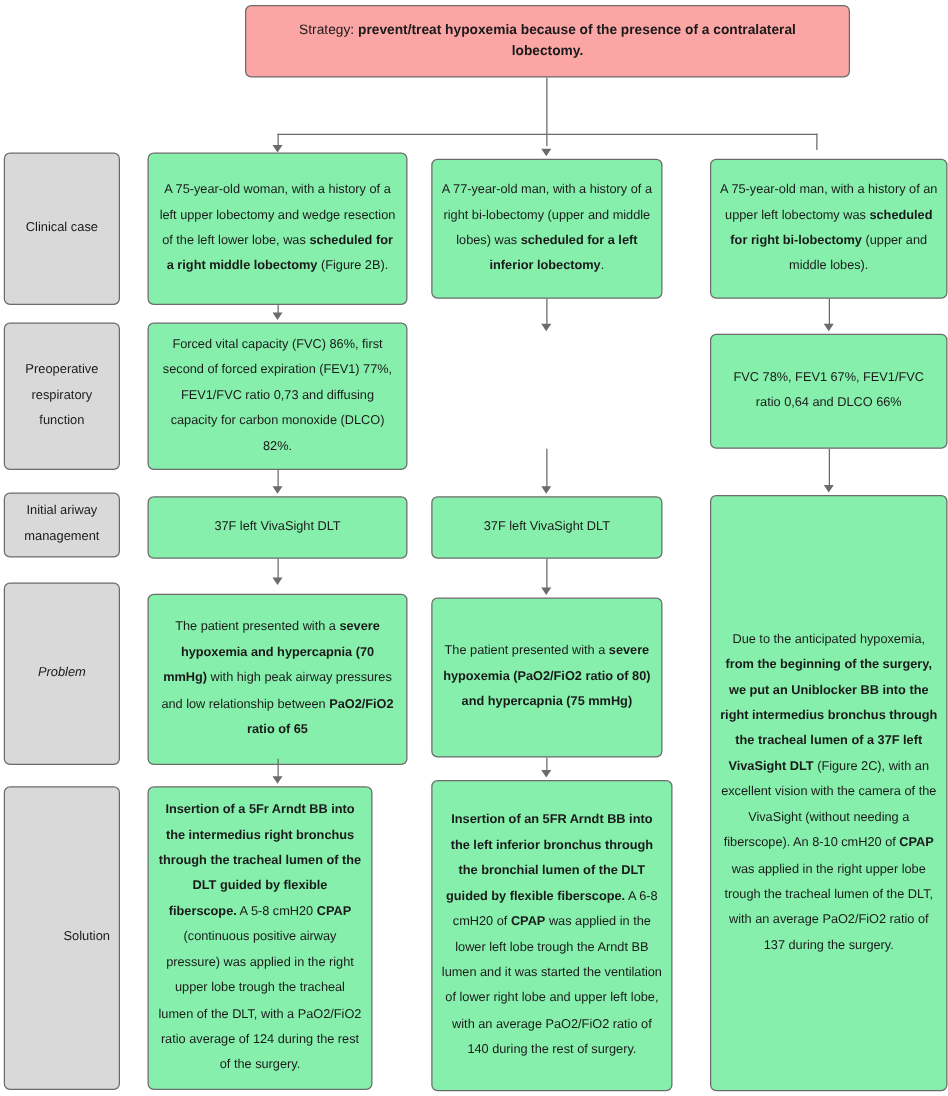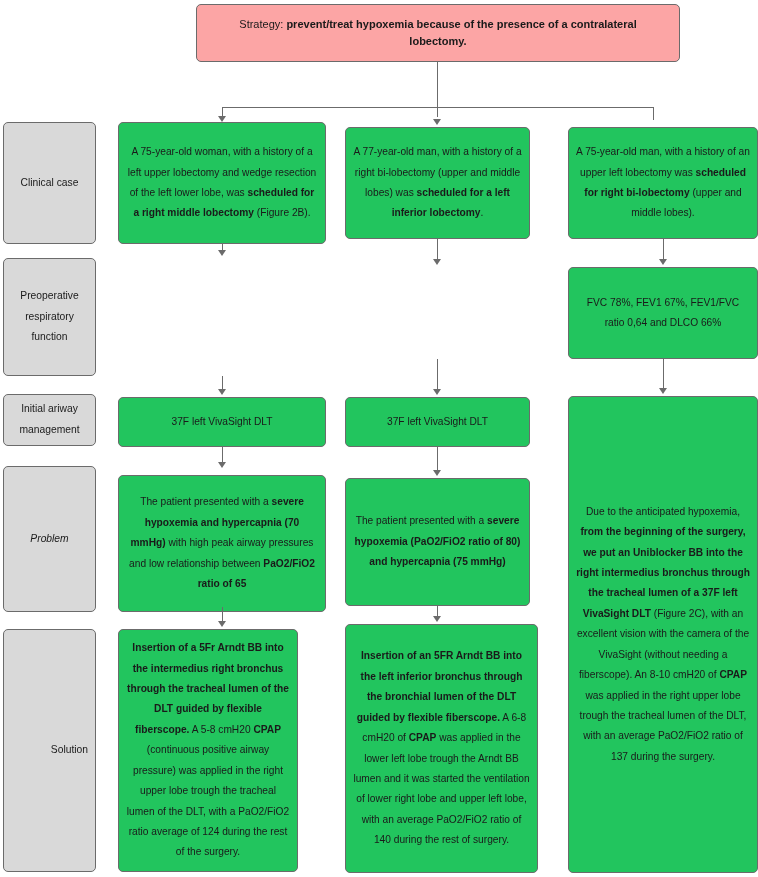--- a/index.html
+++ b/index.html
@@ -21,21 +21,21 @@
     width: 758px;
     height: 877px;
   }
 
   
   .box {
     position: absolute;
     box-sizing: border-box;
     border: 1.3px solid #6b6b6b;
     border-radius: 5px;
-    background: #22c55e;
+    background: #86efac;
     display: flex;
     align-items: center;
     justify-content: center;
     text-align: center;
     line-height: 2.0;
     font-size: 10.2px;
     padding: 4px 7px;
   }
   .box p {
     margin: 0;
@@ -165,20 +165,23 @@
     <p><span>A 75-year-old man, with a history of an upper left lobectomy was </span><b>scheduled for right bi-lobectomy</b><span> (upper and middle lobes).</span></p>
   </div>
 
   <div class="vline" style="left:222px; top:244px; height:8px;"></div>
   <div class="arrowhead" style="left:218px; top:250px;"></div>
   <div class="vline" style="left:437px; top:239px; height:22px;"></div>
   <div class="arrowhead" style="left:433px; top:259px;"></div>
   <div class="vline" style="left:663px; top:239px; height:22px;"></div>
   <div class="arrowhead" style="left:659px; top:259px;"></div>
 
+  <div class="box" id="preop-1">
+    <p>Forced vital capacity (FVC) 86%, first second of forced expiration (FEV1) 77%, FEV1/FVC ratio 0,73 and diffusing capacity for carbon monoxide (DLCO) 82%.</p>
+  </div>
   <div class="box" id="preop-3">
     <p>FVC 78%, FEV1 67%, FEV1/FVC ratio 0,64 and DLCO 66%</p>
   </div>
 
   <div class="vline" style="left:222px; top:376px; height:15px;"></div>
   <div class="arrowhead" style="left:218px; top:389px;"></div>
   <div class="vline" style="left:437px; top:359px; height:32px;"></div>
   <div class="arrowhead" style="left:433px; top:389px;"></div>
   <div class="vline" style="left:663px; top:359px; height:31px;"></div>
   <div class="arrowhead" style="left:659px; top:388px;"></div>

